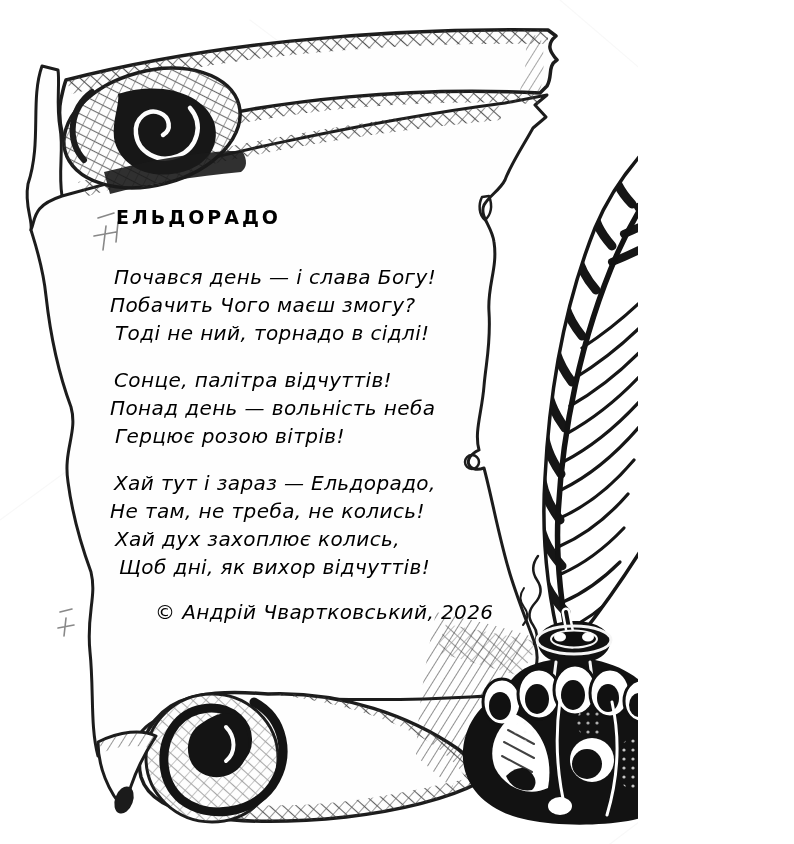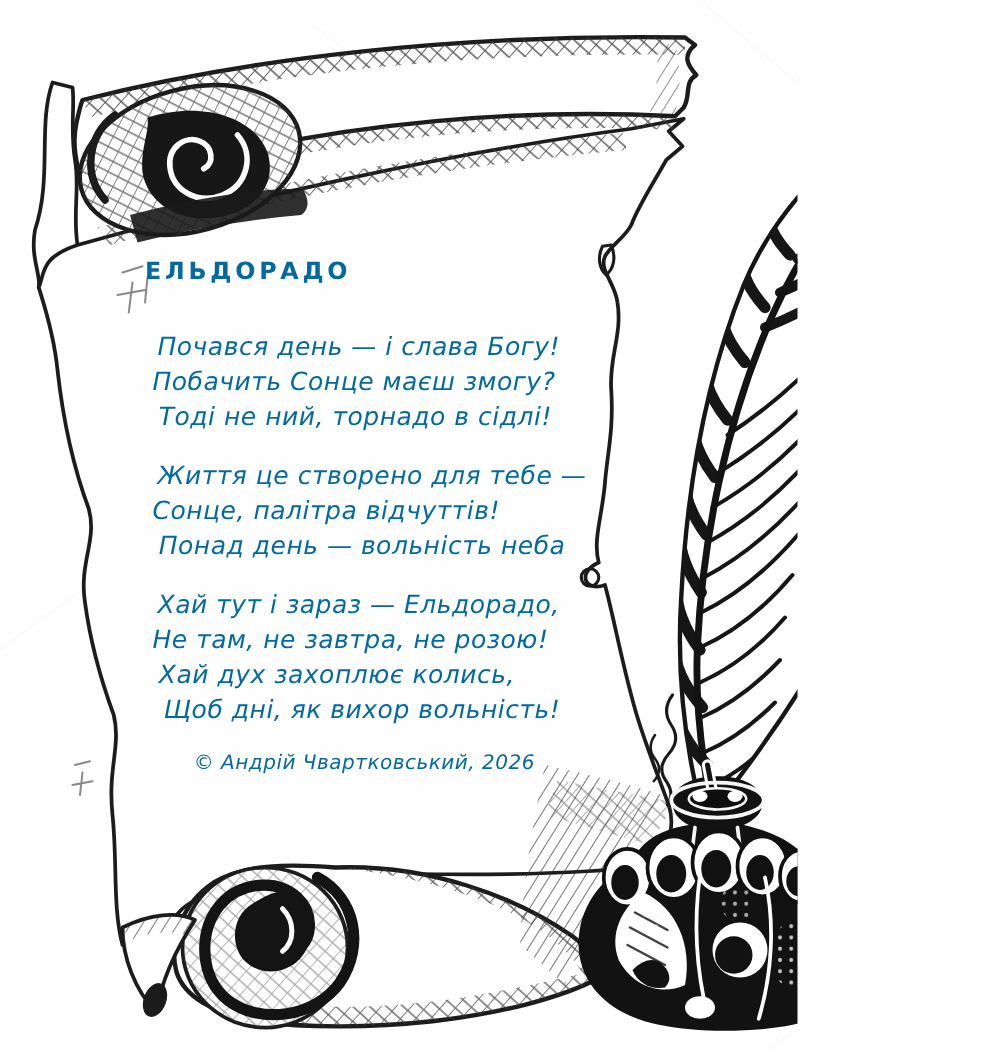--- a/index.html
+++ b/index.html
@@ -1,39 +1,39 @@
 <!DOCTYPE html>
 <html><head>
 <meta charset="utf-8">
 <style>
   html,body{margin:0;padding:0;background:#ffffff;}
   .canvas{
     position:relative;width:638px;height:844px;background:#ffffff;
-    overflow:hidden;font-family:"DejaVu Sans",sans-serif;color:#0369a1;
+    overflow:hidden;font-family:"DejaVu Sans",sans-serif;color:#000000;
   }
   .canvas svg{position:absolute;left:0;top:0;}
   svg path, svg ellipse, svg circle{stroke-linecap:round;stroke-linejoin:round;}
   .poem{
     position:absolute;left:106px;top:206px;width:420px;z-index:5;
   }
   .poem h1{
     margin:0 0 35px 10px;font-size:19px;font-weight:bold;
     letter-spacing:3px;font-family:"DejaVu Sans",sans-serif;
   }
-  .stanza{margin:0 0 19px 16px;}
+  .stanza{margin:0 0 19px 4px;}
   .stanza p{
     margin:0;font-size:20px;line-height:28px;font-style:italic;
     letter-spacing:0.4px;white-space:nowrap;
   }
   .stanza p:nth-child(1){margin-left:4px}
   .stanza p:nth-child(2){margin-left:0px}
   .stanza p:nth-child(3){margin-left:5px}
   .stanza p:nth-child(4){margin-left:9px}
   .copyright{
-    margin:12px 0 0 49px;font-size:16px;font-style:italic;letter-spacing:0.4px;
+    margin:12px 0 0 49px;font-size:20px;font-style:italic;letter-spacing:0.4px;
     white-space:nowrap;
   }
 </style>
 </head>
 <body>
 
 <div class="canvas">
 
   <svg width="794" height="844" viewBox="0 0 794 844">
     <defs>
@@ -231,33 +231,33 @@
         <ellipse cx="524" cy="734" rx="10" ry="14" fill="url(#dots)" opacity="0.5"></ellipse>
       </g>
     </g>
   </svg>
 
   <div class="poem">
     <h1>ЕЛЬДОРАДО</h1>
 
     <div class="stanza">
       <p>Почався день — і слава Богу!</p>
-      <p>Побачить Сонце маєш змогу?</p>
+      <p>Побачить Чого маєш змогу?</p>
       <p>Тоді не ний, торнадо в сідлі!</p>
     </div>
 
     <div class="stanza">
-      <p>Життя це створено для тебе —</p>
       <p>Сонце, палітра відчуттів!</p>
       <p>Понад день — вольність неба</p>
+      <p>Герцює розою вітрів!</p>
     </div>
 
     <div class="stanza">
       <p>Хай тут і зараз — Ельдорадо,</p>
-      <p>Не там, не завтра, не розою!</p>
+      <p>Не там, не треба, не колись!</p>
       <p>Хай дух захоплює колись,</p>
-      <p>Щоб дні, як вихор вольність!</p>
+      <p>Щоб дні, як вихор відчуттів!</p>
     </div>
 
     <p class="copyright">© Андрій Чвартковський, 2026</p>
   </div>
 
 </div>
 
 </body></html>

